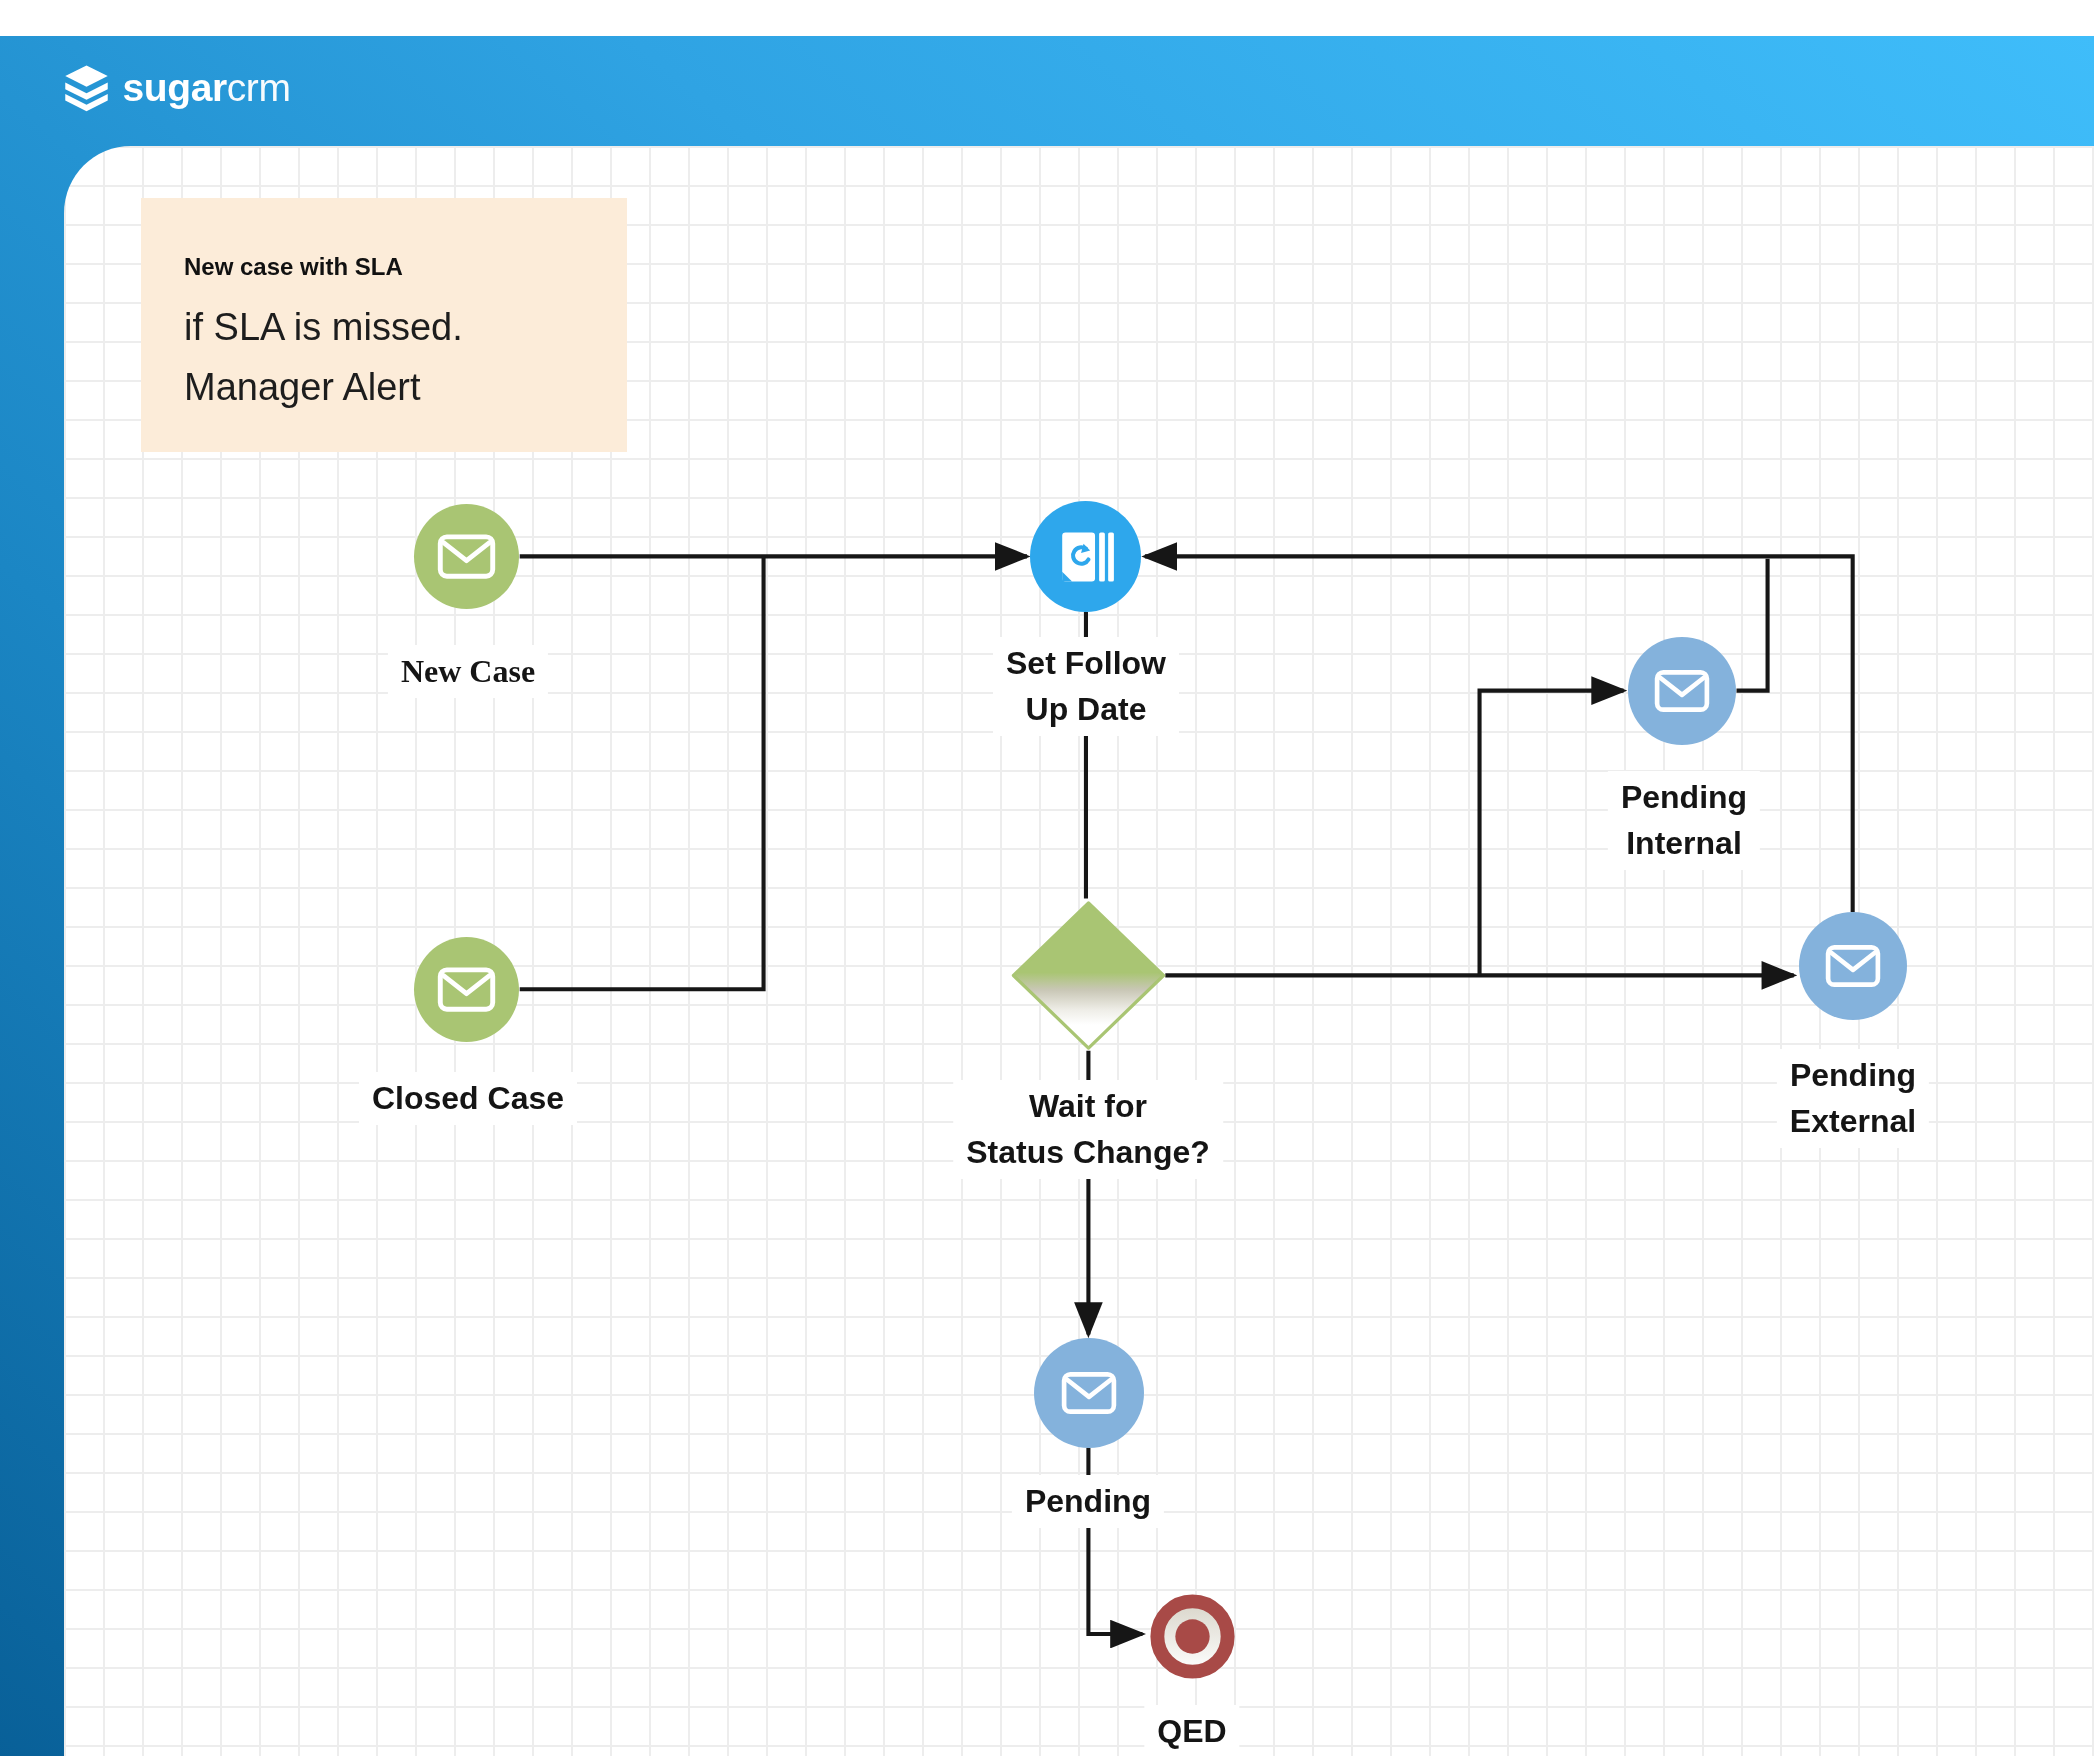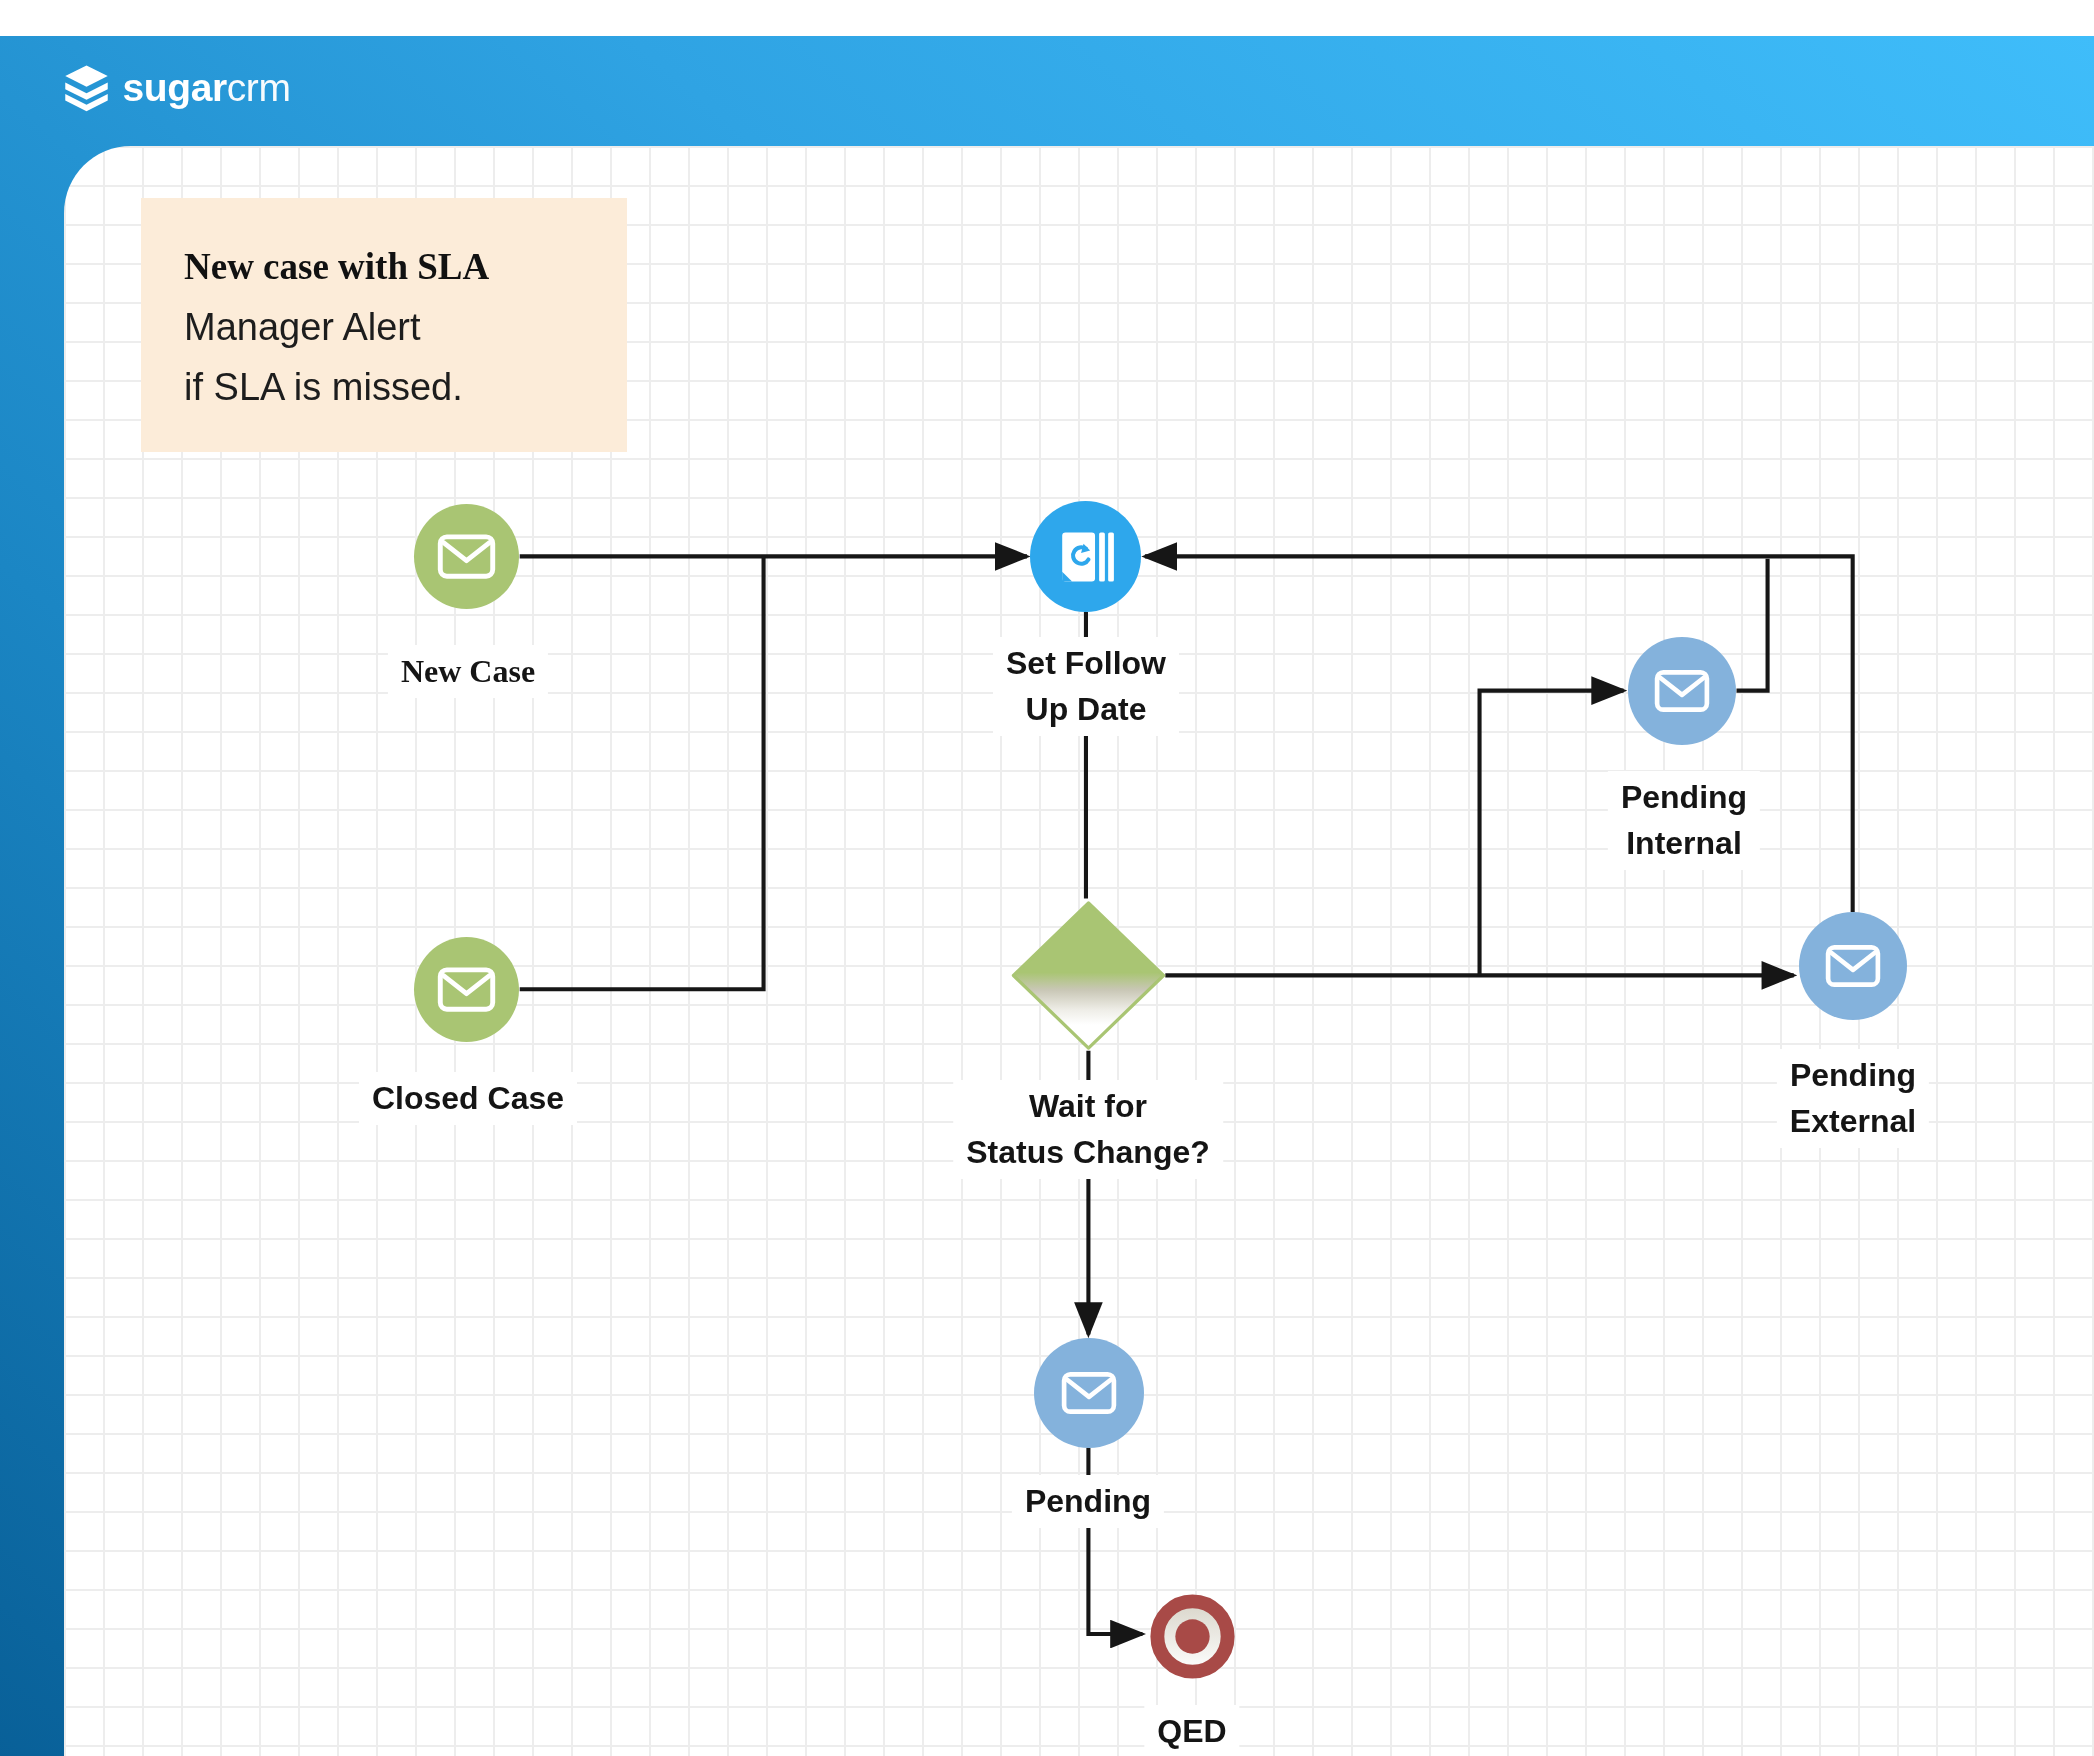--- a/index.html
+++ b/index.html
@@ -32,21 +32,21 @@
     background-size:39px 39px;
     border-top-left-radius:67px;
   }
   
   .note{
     position:absolute;left:141px;top:162px;width:486px;height:254px;
     background:var(--note-bg,#fcecd9);
     box-sizing:border-box;padding:39px 23px 0 43px;
     color:#1d1d1d;font-size:38px;line-height:60px;
   }
-  .note .title{font-weight:700;font-size:37px;color:#111;font-family:Liberation Serif, serif;}
+  .note .title{font-weight:700;font-size:24px;color:#111;}
   
   svg.edges{position:absolute;left:0;top:0;width:2095px;height:1756px;}
   .edge{stroke:var(--line-color,#161616);stroke-width:5px;fill:none;}
   .arrowhead{fill:var(--line-color,#161616);}
   
   .node{
     position:absolute;border-radius:50%;
     display:flex;align-items:center;justify-content:center;
   }
   .node--green{background:var(--green,#a9c573);}
@@ -72,22 +72,22 @@
       <path fill="#ffffff" d="M4 24 L30 37 L56 24 L56 32 L30 45 L4 32 Z"></path>
       <path fill="#ffffff" d="M4 38 L30 51 L56 38 L56 46 L30 59 L4 46 Z"></path>
     </svg>
     <div class="logo-text"><span class="b">sugar</span><span class="l">crm</span></div>
   </div>
 
   <div class="canvas"></div>
 
   <div class="note">
     <div class="title">New case with SLA</div>
+    <div>if SLA is missed.</div>
     <div>Manager Alert</div>
-    <div>if SLA is missed.</div>
   </div>
 
   <svg class="edges" viewBox="0 0 2560 2146">
     <defs>
       <marker id="arr" viewBox="0 0 10 8" refX="9" refY="4" markerWidth="8.8" markerHeight="7" orient="auto">
         <path class="arrowhead" d="M0 0 L10 4 L0 8 Z"></path>
       </marker>
     </defs>
     <path class="edge" d="M 635 636 L 1255 636" marker-end="url(#arr)"></path>
     <path class="edge" d="M 635 1165 L 933 1165 L 933 636"></path>

